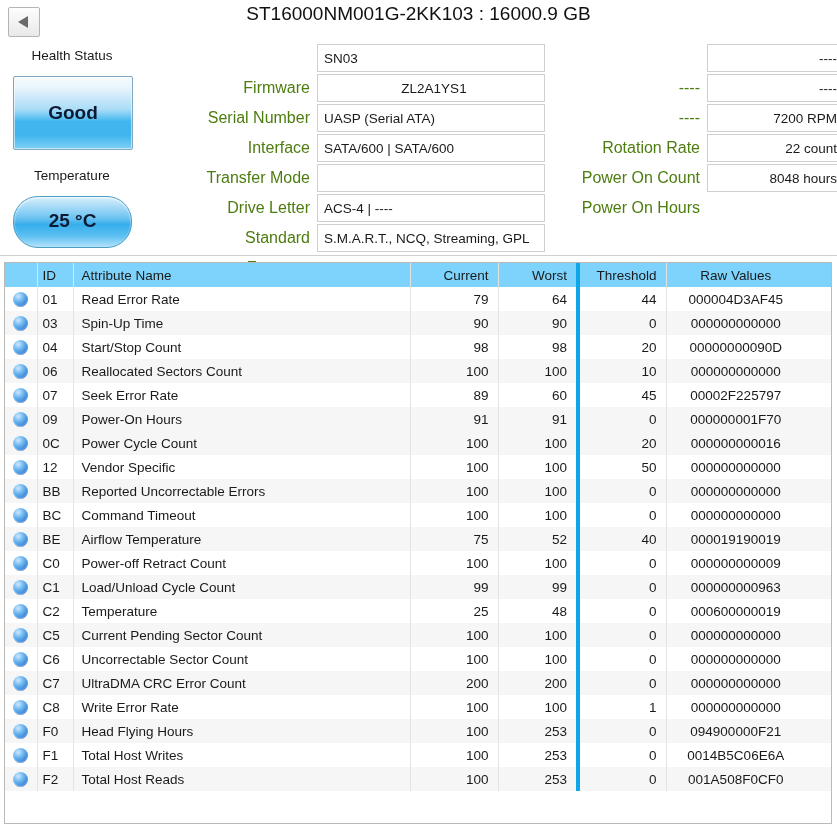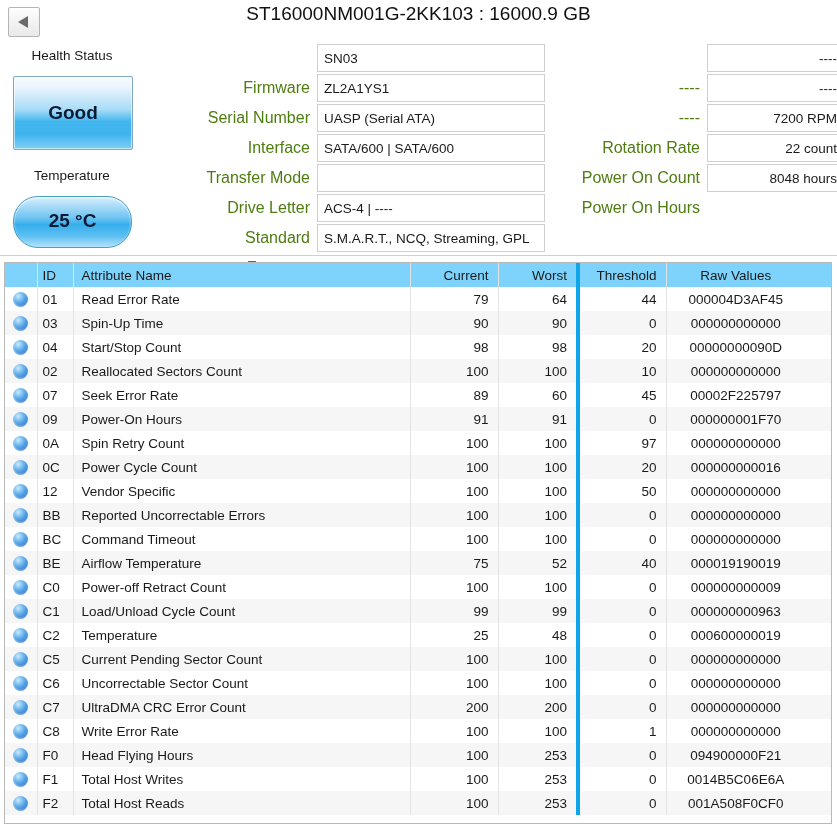--- a/index.html
+++ b/index.html
@@ -149,21 +149,21 @@
     <span>25 °C</span>
   </div>
 
   <div id="info-left-host">
       <div class="field left" style="left: 317px; top: 44px; width: 228px;">
         <div class="flabel">Firmware</div>
         <div class="fbox" style="width: 228px;">SN03</div>
       </div>
       <div class="field left" style="left: 317px; top: 74px; width: 228px;">
         <div class="flabel">Serial Number</div>
-        <div class="fbox" style="width: 228px;">ZL2A1YS1</div>
+        <div class="fbox" style="width: 228px; text-align: center;">ZL2A1YS1</div>
       </div>
       <div class="field left" style="left: 317px; top: 104px; width: 228px; padding-left: 30px;">
         <div class="flabel">Interface</div>
         <div class="fbox" style="width: 228px;">UASP (Serial ATA)</div>
       </div>
       <div class="field left" style="left: 317px; top: 134px; width: 228px;">
         <div class="flabel">Transfer Mode</div>
         <div class="fbox" style="width: 228px;">SATA/600 | SATA/600</div>
       </div>
       <div class="field left" style="left: 317px; top: 164px; width: 276px;">
@@ -248,21 +248,21 @@
             <td class="c-name">Start/Stop Count</td>
             <td class="c-cur">98</td>
             <td class="c-wor">98</td>
             <td class="c-thr">20</td>
             <td class="c-raw">00000000090D</td>
           </tr>
           <tr class="even">
             <td class="c-dot">
               <span class="dot"></span>
             </td>
-            <td class="c-id">02</td>
+            <td class="c-id">06</td>
             <td class="c-name">Reallocated Sectors Count</td>
             <td class="c-cur">100</td>
             <td class="c-wor">100</td>
             <td class="c-thr">10</td>
             <td class="c-raw">000000000000</td>
           </tr>
           <tr class="odd">
             <td class="c-dot">
               <span class="dot"></span>
             </td>
@@ -277,31 +277,20 @@
             <td class="c-dot">
               <span class="dot"></span>
             </td>
             <td class="c-id">09</td>
             <td class="c-name">Power-On Hours</td>
             <td class="c-cur">91</td>
             <td class="c-wor">91</td>
             <td class="c-thr">0</td>
             <td class="c-raw">000000001F70</td>
           </tr>
-          <tr class="odd">
-            <td class="c-dot">
-              <span class="dot"></span>
-            </td>
-            <td class="c-id">0A</td>
-            <td class="c-name">Spin Retry Count</td>
-            <td class="c-cur">100</td>
-            <td class="c-wor">100</td>
-            <td class="c-thr">97</td>
-            <td class="c-raw">000000000000</td>
-          </tr>
           <tr class="even">
             <td class="c-dot">
               <span class="dot"></span>
             </td>
             <td class="c-id">0C</td>
             <td class="c-name">Power Cycle Count</td>
             <td class="c-cur">100</td>
             <td class="c-wor">100</td>
             <td class="c-thr">20</td>
             <td class="c-raw">000000000016</td>

